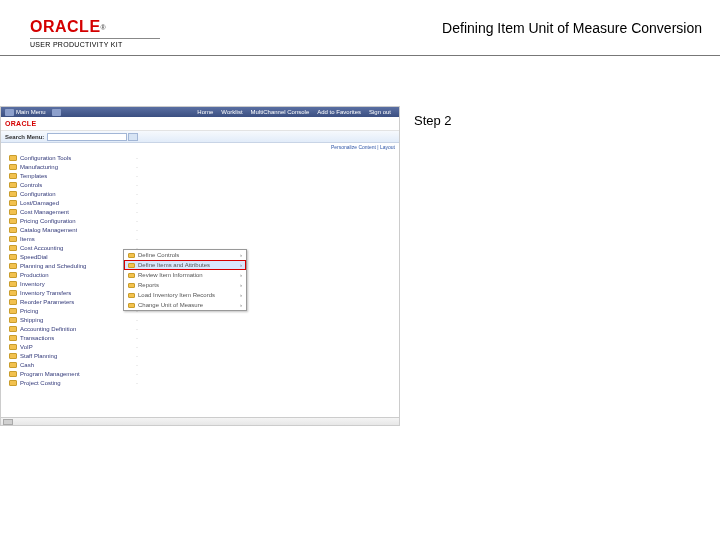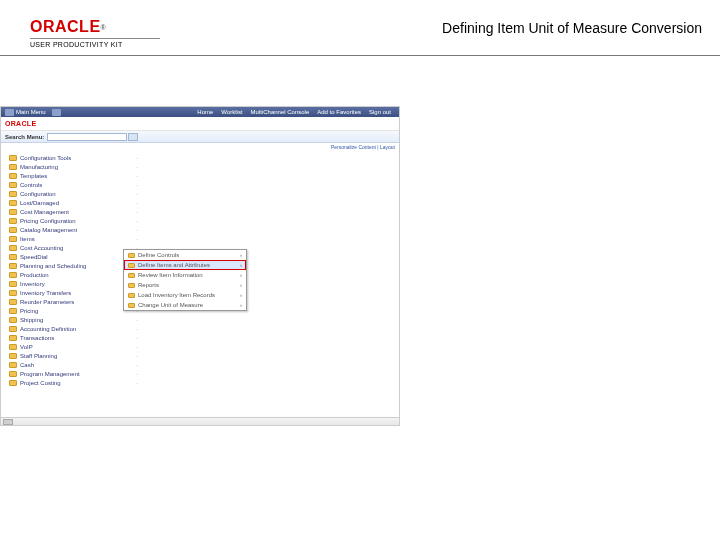--- a/index.html
+++ b/index.html
@@ -408,15 +408,16 @@
           </div>
         </div>
     </div>
 
     <div class="shot-scrollbar">
       <div class="knob"></div>
     </div>
   </div>
 
   <div class="instructions">
+    <div class="step-label">Step 2</div>
   </div>
 
 </div>
 
 </body></html>

